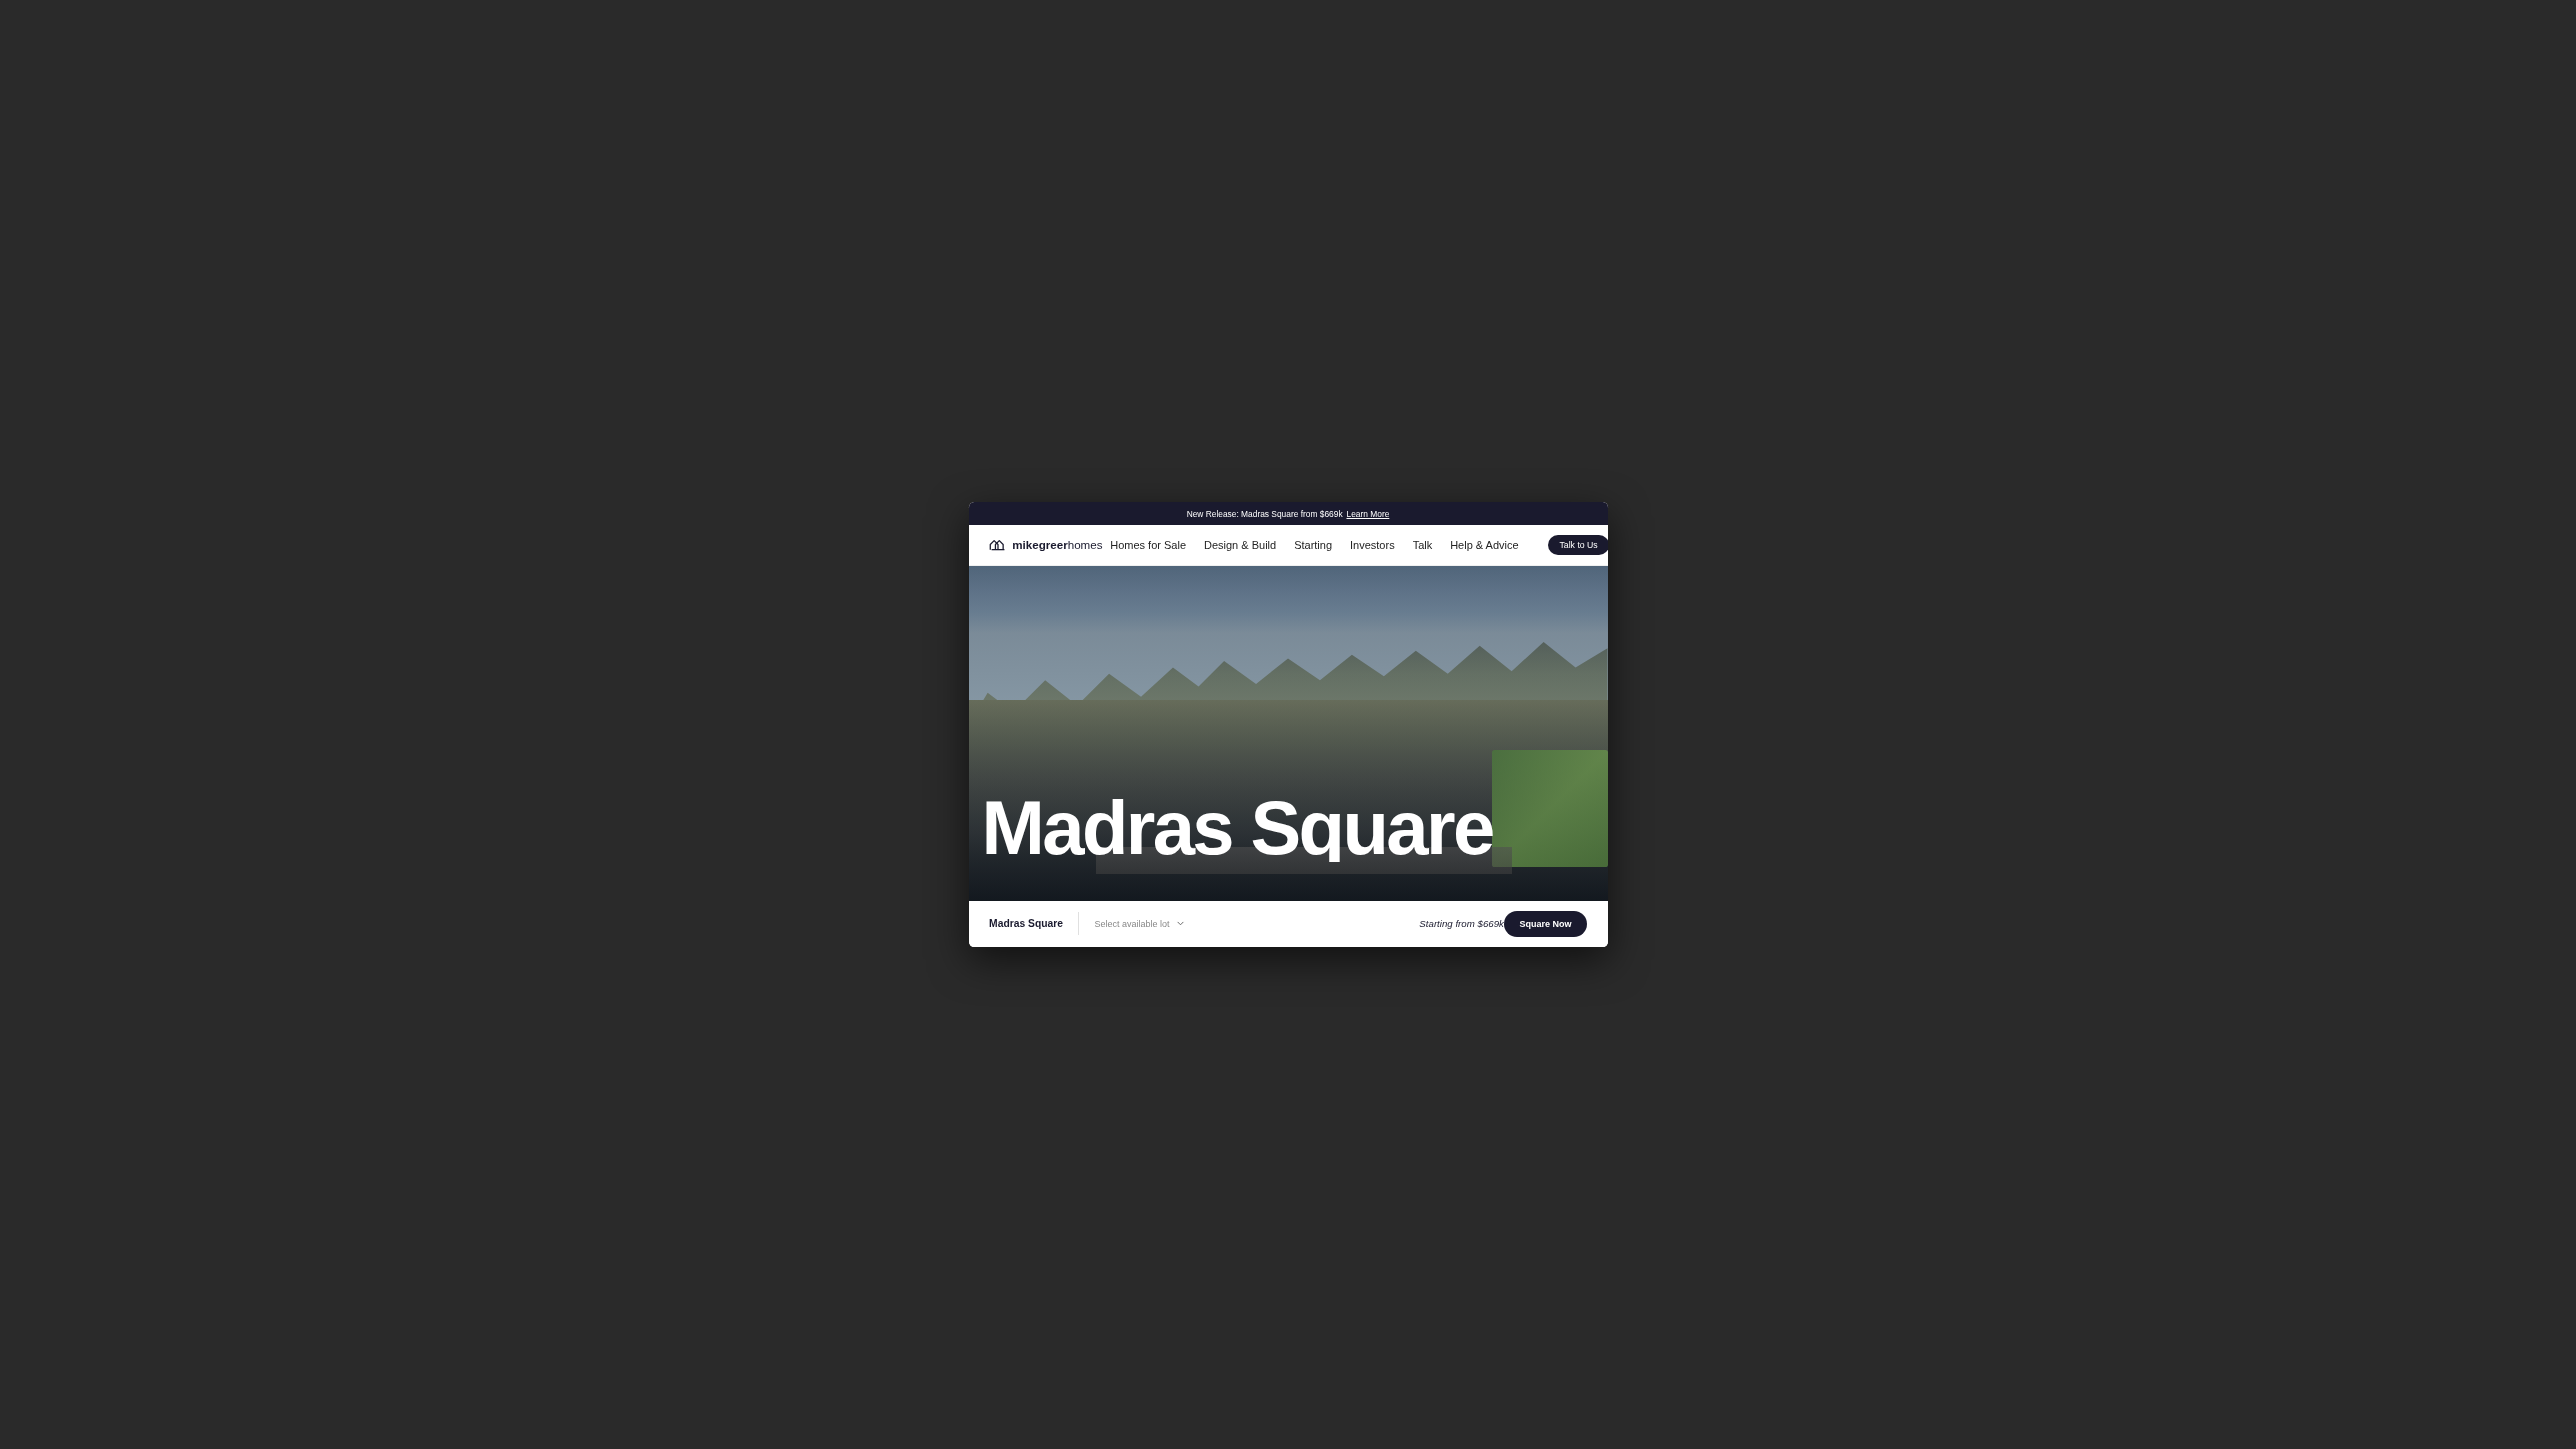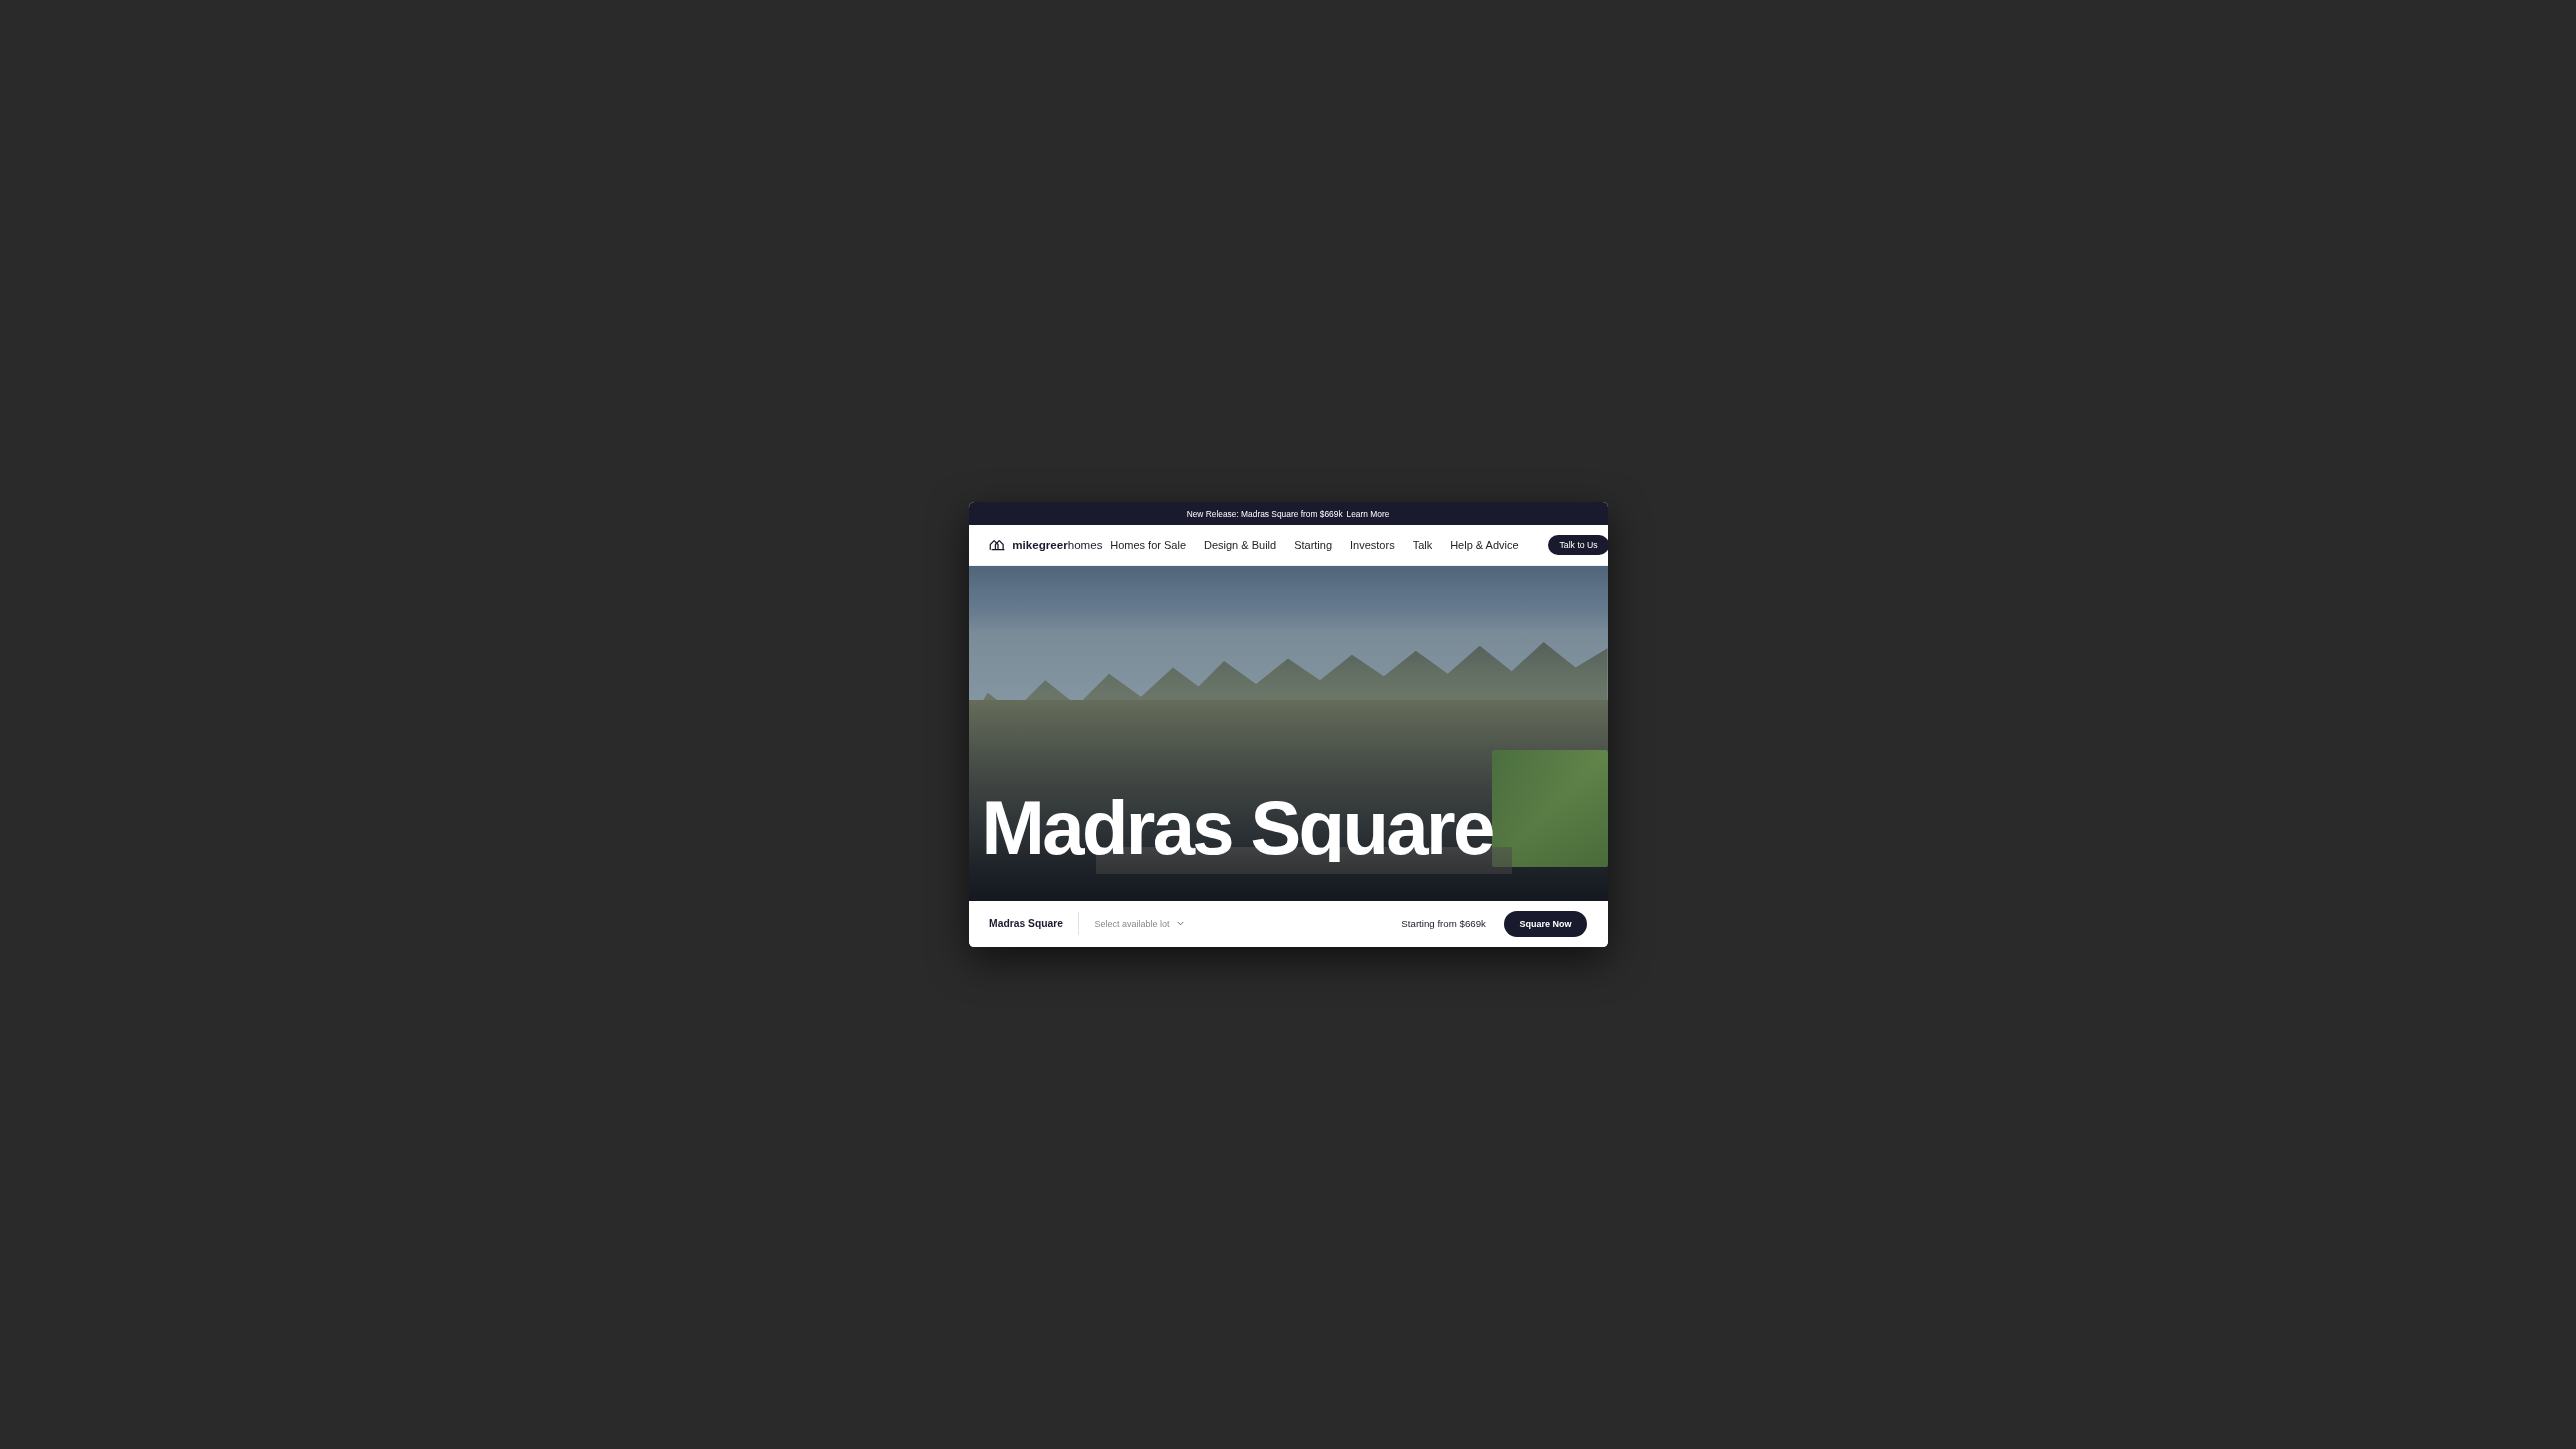--- a/index.html
+++ b/index.html
@@ -29,20 +29,21 @@
       padding: 6.4px 10.3px;
       font-size: 8.4px;
       display: flex;
       align-items: center;
       justify-content: center;
       gap: 3.9px;
     }
 
     .announcement-bar a {
       color: #fff;
+      text-decoration: underline;
       cursor: pointer;
     }
 
     
     .navbar {
       background: #fff;
       display: flex;
       justify-content: space-between;
       padding: 0 20.6px;
       height: 41px;
@@ -233,21 +234,22 @@
       align-items: center;
       justify-content: center;
       color: #666;
     }
 
     .bottom-bar-price {
       font-size: 9.7px;
       font-weight: 500;
       color: #1a1a2e;
       white-space: nowrap;
-      margin-right: 18px;
+      margin-right: 0;
+      font-style: italic;
     }
 
     .bottom-bar-cta {
       background: #1a1a2e;
       color: #fff;
       border: none;
       border-radius: 32px;
       padding: 7.7px 15.5px;
       font-size: 9px;
       font-weight: 600;

